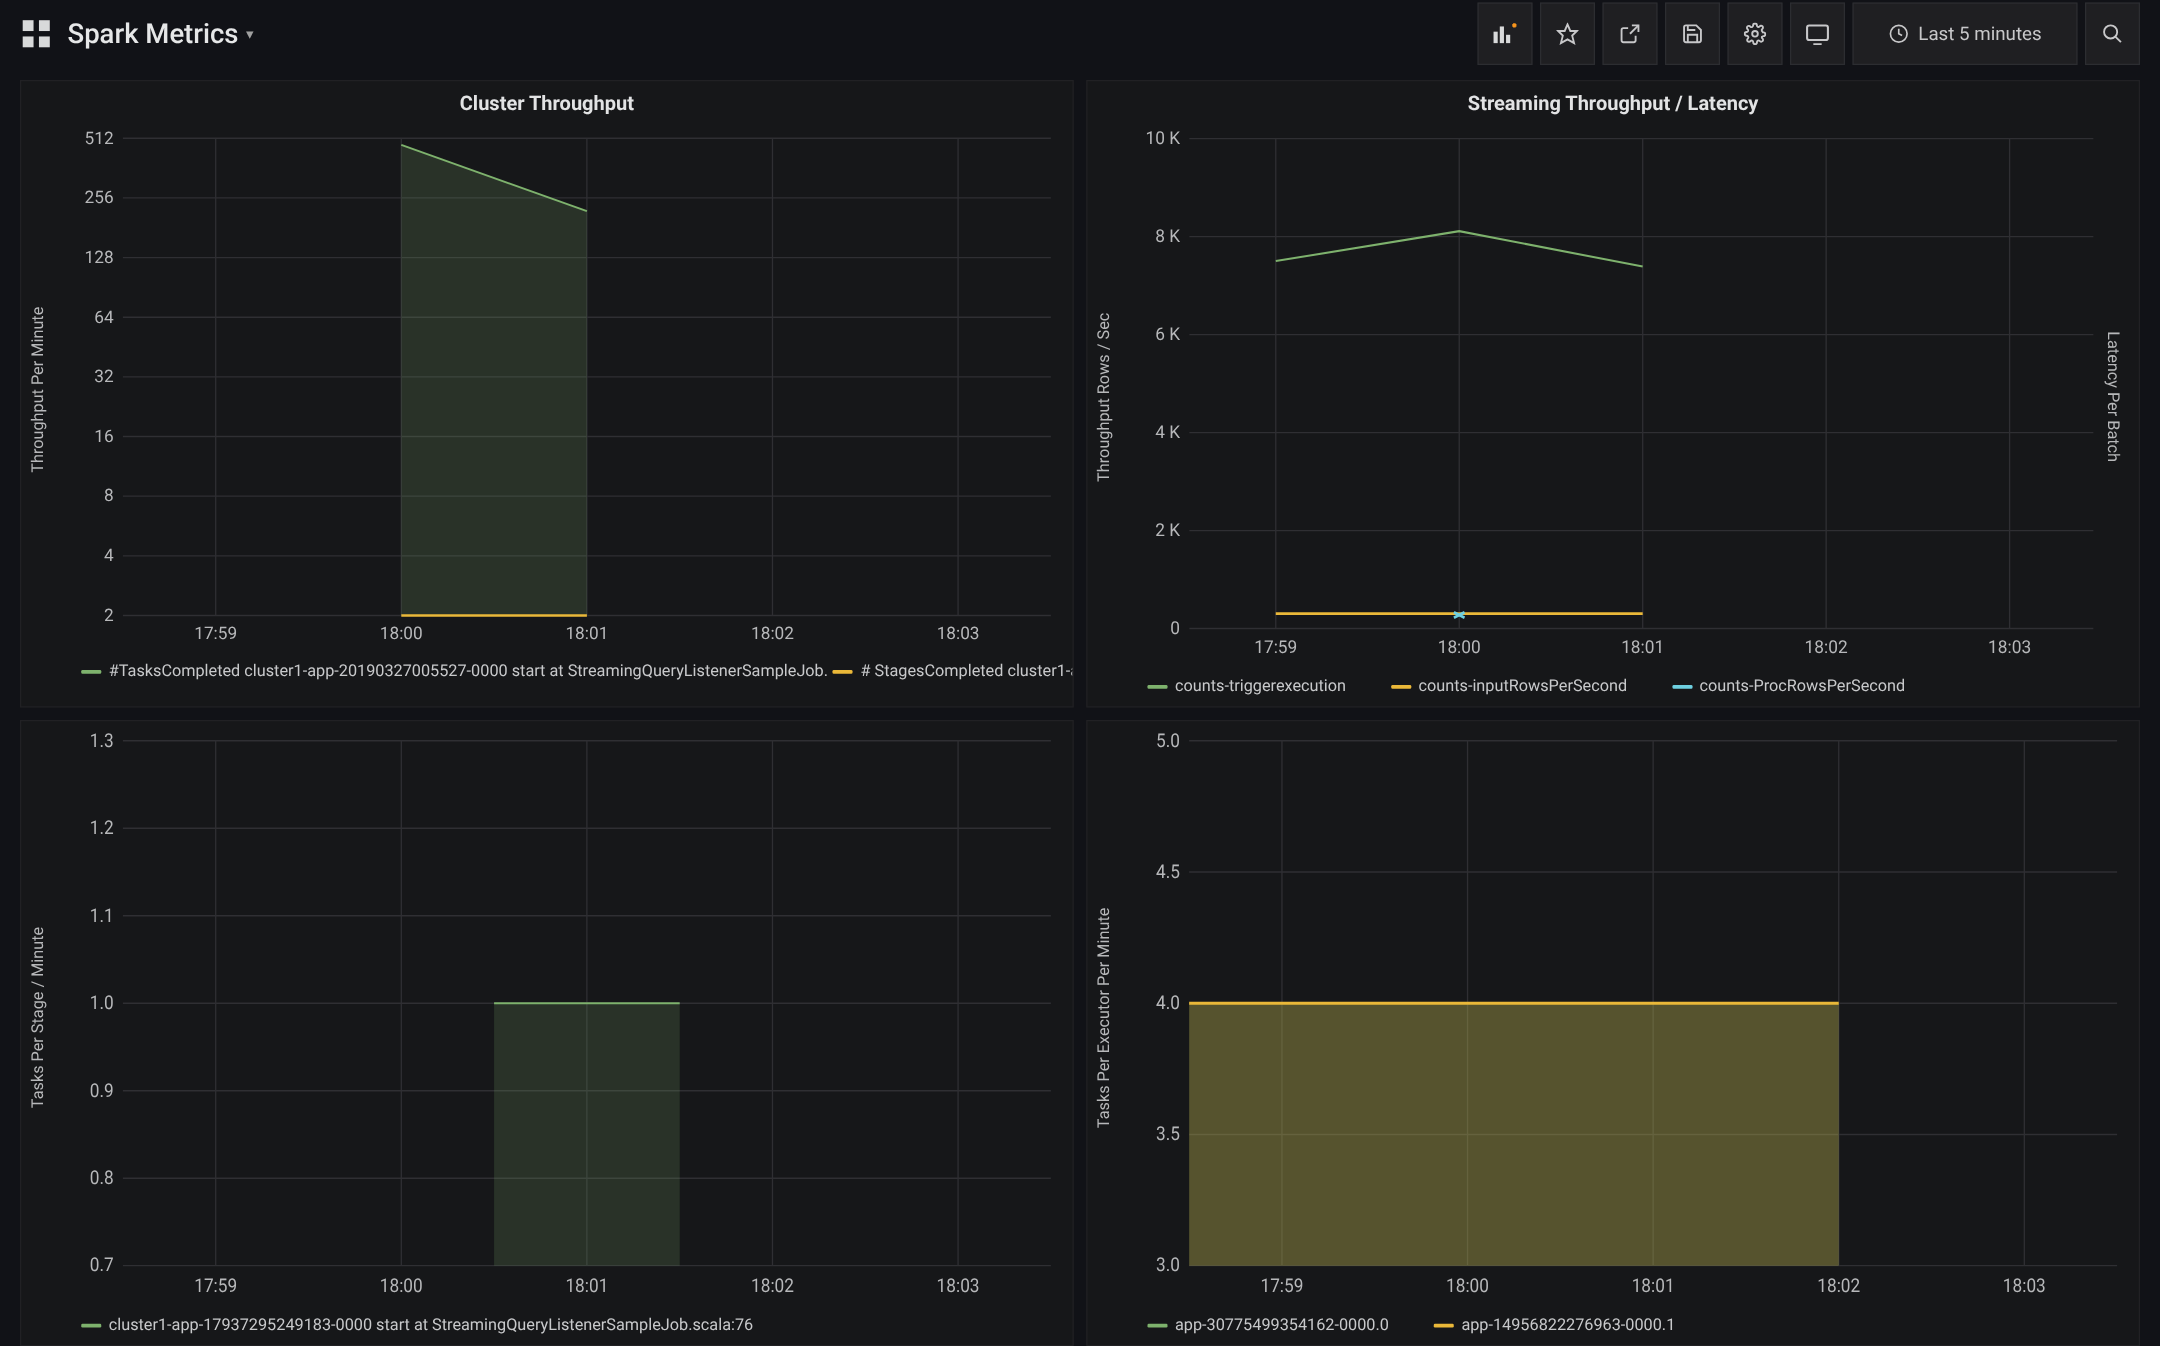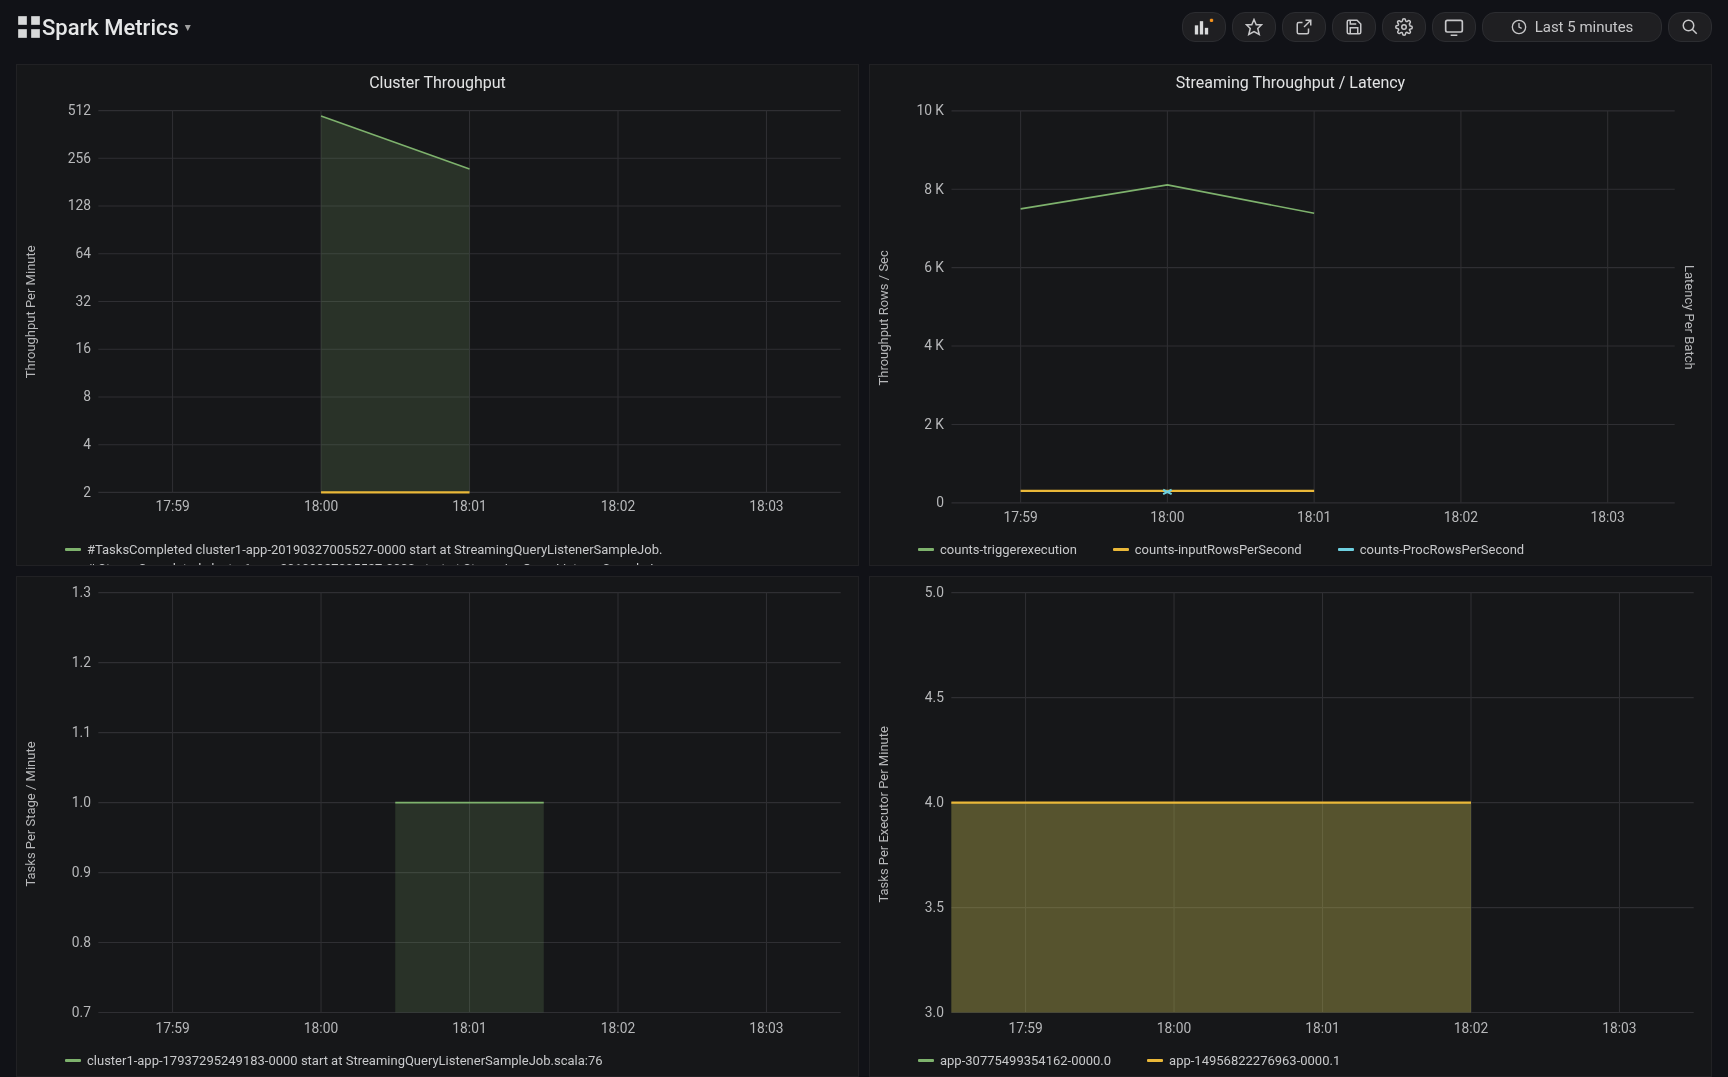--- a/index.html
+++ b/index.html
@@ -13,31 +13,31 @@
     overflow: hidden;
   }
   
   .toolbar {
     display: flex;
     align-items: center;
     height: 54px;
     padding: 0 16px;
     gap: 8px;
   }
-  .toolbar-left { display: flex; align-items: center; }
+  .toolbar-left { display: flex; align-items: center; gap: 12px; }
   .toolbar-right { display: flex; align-items: center; margin-left: auto; gap: 6px; }
   .dash-icon svg { display: block; }
   .dash-title { font-size: 22px; font-weight: 500; color: #e6e7e8; display: flex; align-items: center; gap: 6px; }
   .dash-title .caret { font-size: 12px; color: #a0a0a0; }
   .btn {
     background: #1f1f22;
     border: 1px solid #2c2d31;
-    height: 30px;
+    height: 50px;
     min-width: 44px;
-    border-radius: 13px;
+    border-radius: 0;
     display: flex;
     align-items: center;
     justify-content: center;
     color: #c7c7c9;
     cursor: pointer;
     padding: 0 10px;
     gap: 8px;
   }
   .btn svg { display: block; }
   .btn-wide { min-width: 180px; font-size: 15px; }
@@ -53,21 +53,21 @@
   .panel {
     background: #161719;
     border: 1px solid #212124;
     display: flex;
     flex-direction: column;
     overflow: hidden;
   }
   .panel-title {
     text-align: center;
     font-size: 16px;
-    font-weight: 400;
+    font-weight: 700;
     color: #e2e3e4;
     padding: 8px 0 4px 0;
   }
   .panel-body {
     flex: 1;
     display: flex;
     position: relative;
     padding: 4px 12px 0 4px;
   }
   .ylabel {
@@ -218,21 +218,21 @@
               <text x="685" y="388" text-anchor="middle">18:03</text>
           </g>
 
           <path d="M265,15 L405,65 L405,370 L265,370 Z" fill="rgba(126,178,109,0.18)"></path>
           <path d="M265,15 L405,65" stroke="#7eb26d" stroke-width="1.5" fill="none"></path>
 
           <path d="M265,370 L405,370" stroke="#eab839" stroke-width="2" fill="none"></path>
         </svg>
       </div>
     </div>
-    <div class="legend" style="flex-direction:row; gap:4px;margin-top:12px;">
+    <div class="legend" style="flex-direction:column; gap:4px;">
       <span class="legend-item">
           <span class="swatch" style="background:#7eb26d"></span>
           <span>#TasksCompleted cluster1-app-20190327005527-0000 start at StreamingQueryListenerSampleJob.</span>
         </span>
       <span class="legend-item">
           <span class="swatch" style="background:#eab839"></span>
           <span># StagesCompleted cluster1-app-20190327005527-0000 start at StreamingQueryListenerSampleJo</span>
         </span>
     </div>
   </div>

